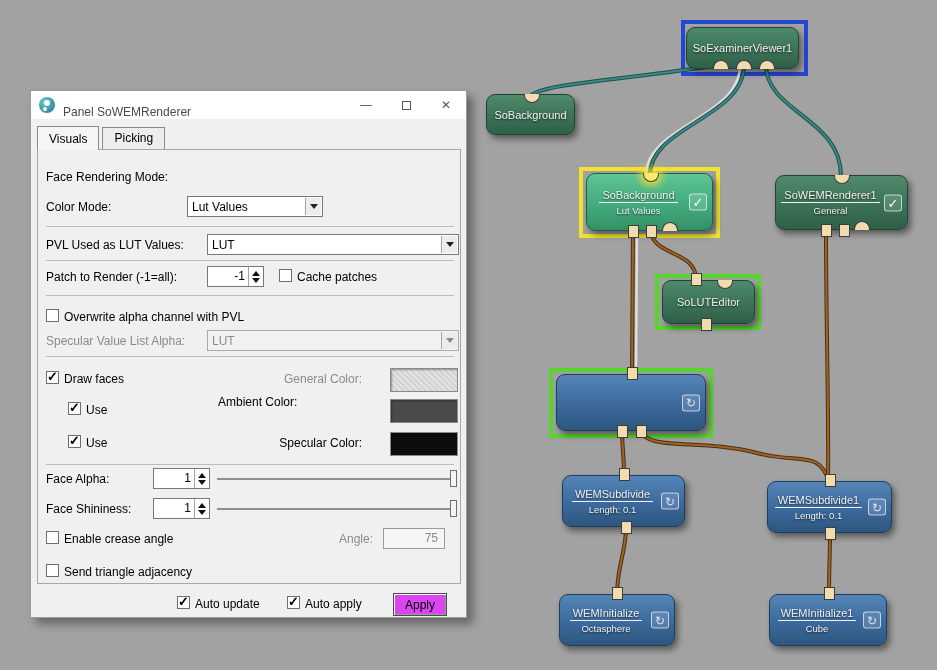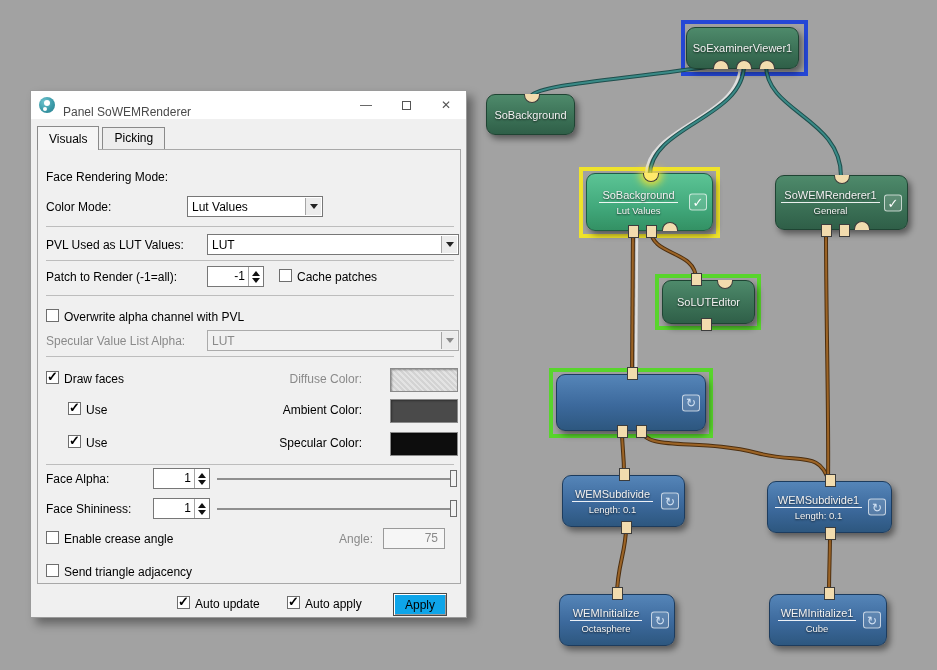--- a/index.html
+++ b/index.html
@@ -125,21 +125,21 @@
   .swatch { position: absolute; width: 68px; height: 24px; border: 1px solid #8a8a8a;
     box-shadow: inset 1px 1px 2px rgba(0,0,0,0.35); }
   .swatch.diffuse { background: repeating-linear-gradient(45deg,#d3d3d3 0 2px,#e3e3e3 2px 4px); }
   .swatch.ambient { background: #4a4a4a; }
   .swatch.specular { background: #0d0d0d; }
 
   .field { position: absolute; background: #f6f6f6; border: 1px solid #9a9a9a; height: 21px;
     color: #8a8a8a; text-align: right; padding: 2px 6px 0 0; }
 
   #applybtn { position: absolute; left: 362px; top: 502px; width: 54px; height: 23px;
-    background: #0ea5e9; border: 1px solid #4a4a4a;
+    background: #d946ef; border: 1px solid #4a4a4a;
     box-shadow: inset 1px 1px 0 #ffffff, inset -1px -1px 0 #9a9a9a;
     display: flex; align-items: center; justify-content: center; font-size: 12px; }
 </style>
 </head>
 <body>
 
 <div class="frame blue" style="left:681px;top:20px;width:127px;height:56px"></div>
 <div class="frame yellow" style="left:579px;top:167px;width:141px;height:71px"></div>
 <div class="frame lime" style="left:655px;top:274px;width:106px;height:56px"></div>
 <div class="frame lime" style="left:549px;top:368px;width:164px;height:70px"></div>
@@ -323,26 +323,26 @@
     <span class="lab gray" style="left:8px;top:184px">Specular Value List Alpha:</span>
     <div class="combo disabled" style="left:169px;top:180px;width:252px">
       <span>LUT</span>
       <span class="arr"></span>
     </div>
 
     <div class="sep" style="top:206px"></div>
 
     <div class="cb checked" style="left:8px;top:221px"></div>
     <span class="lab" style="left:26px;top:222px">Draw faces</span>
-    <span class="lab gray" style="left:180px;top:222px;width:144px;text-align:right">Diffuse Color:</span>
+    <span class="lab gray" style="left:180px;top:222px;width:144px;text-align:right">General Color:</span>
     <div class="swatch diffuse" style="left:352px;top:218px"></div>
 
     <div class="cb checked" style="left:30px;top:252px"></div>
     <span class="lab" style="left:48px;top:253px">Use</span>
-    <span class="lab" style="left:180px;top:253px;width:144px;text-align:right">Ambient Color:</span>
+    <span class="lab" style="left:180px;top:245px;width:144px;">Ambient Color:</span>
     <div class="swatch ambient" style="left:352px;top:249px"></div>
 
     <div class="cb checked" style="left:30px;top:285px"></div>
     <span class="lab" style="left:48px;top:286px">Use</span>
     <span class="lab" style="left:180px;top:286px;width:144px;text-align:right">Specular Color:</span>
     <div class="swatch specular" style="left:352px;top:282px"></div>
 
     <div class="sep" style="top:314px"></div>
 
     <span class="lab" style="left:8px;top:322px">Face Alpha:</span>

